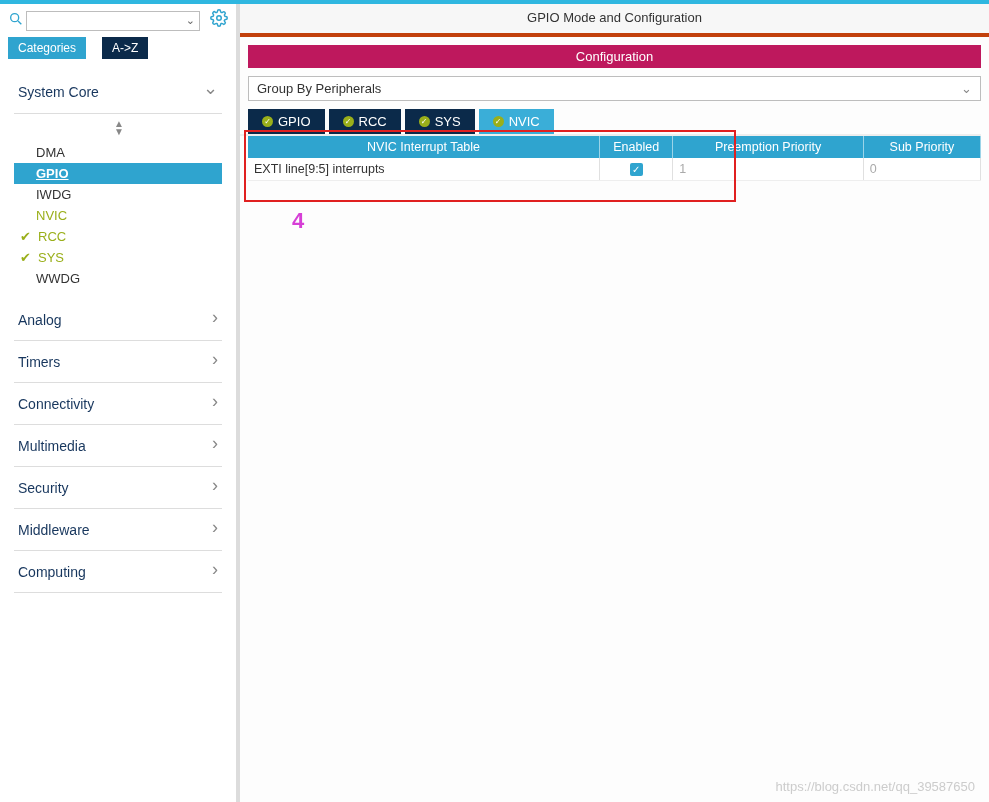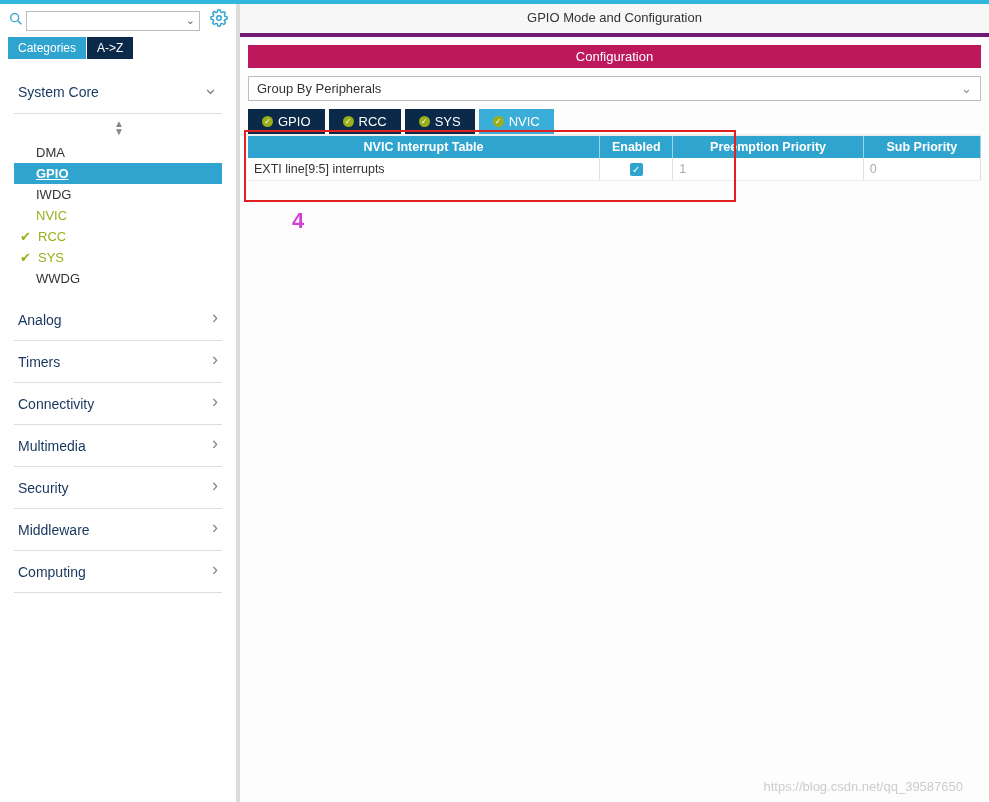--- a/index.html
+++ b/index.html
@@ -67,21 +67,21 @@
     display: flex;
     margin: 2px 0 0 8px;
   }
   .tab-btn {
     padding: 4px 10px;
     font-size: 12px;
     color: #fff;
     cursor: pointer;
   }
   .tab-cat { background: #2fa4cf; }
-  .tab-az  { background: #0b2a4a; margin-left: 1px; }
+  .tab-az  { background: #0b2a4a; margin-left: 16px; }
   .categories {
     margin-top: 12px;
     padding: 0 14px;
     flex: 1;
     overflow: auto;
   }
   .cat-header {
     display: flex;
     justify-content: space-between;
     align-items: center;
@@ -134,21 +134,21 @@
     flex-direction: column;
     padding: 0;
     background: #fdfdfd;
     position: relative;
   }
   .main-title {
     text-align: center;
     padding: 6px 0 8px 0;
     color: #333;
     font-size: 13px;
-    border-bottom: 4px solid #701a75;
+    border-bottom: 4px solid #c2410c;
     background: #f7f7f7;
   }
   .config-bar {
     background: #be185d;
     color: #fff;
     text-align: center;
     font-size: 13px;
     padding: 4px 0;
     margin: 8px 8px 0 8px;
   }
@@ -196,21 +196,21 @@
   }
   table.itable {
     width: calc(100% - 8px);
     margin-left: 8px;
     border-collapse: collapse;
     font-size: 12.5px;
   }
   .itable th {
     background: #2fa4cf;
     color: #fff;
-    font-weight: bold;
+    font-weight: normal;
     padding: 4px 6px;
     border-right: 1px solid #9bd4e8;
     text-align: center;
   }
   .itable th:first-child { text-align: center; }
   .itable td {
     padding: 4px 6px;
     border-right: 1px solid #e0e0e0;
     border-bottom: 1px solid #eee;
     color: #333;
@@ -235,21 +235,21 @@
   }
   .annot {
     position: absolute;
     color: #d63fd6;
     font-size: 22px;
     font-weight: bold;
     pointer-events: none;
   }
   .watermark {
     position: absolute;
-    right: 26px;
+    right: 14px;
     bottom: 8px;
     color: #ccc;
     font-size: 13px;
     pointer-events: none;
   }
 </style>
 </head>
 <body>
 
 <div class="topbar"></div>

